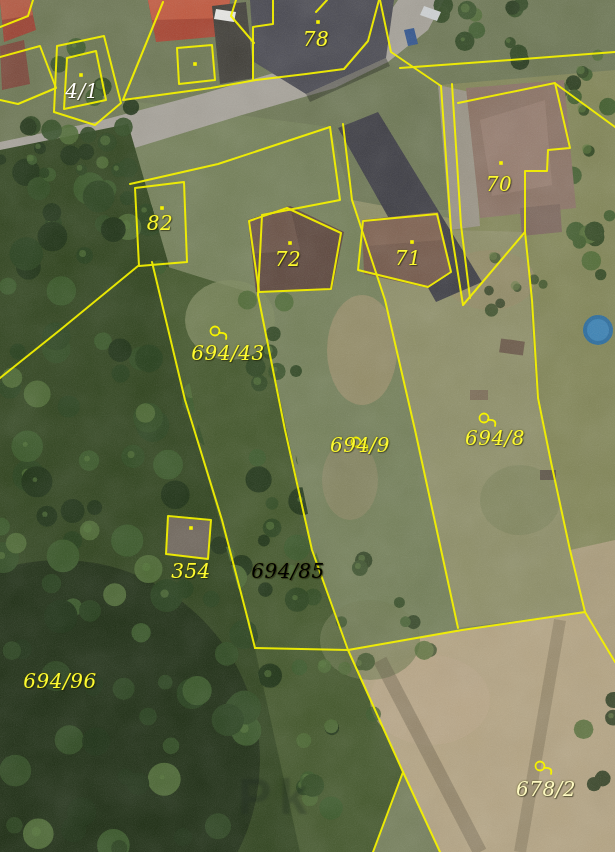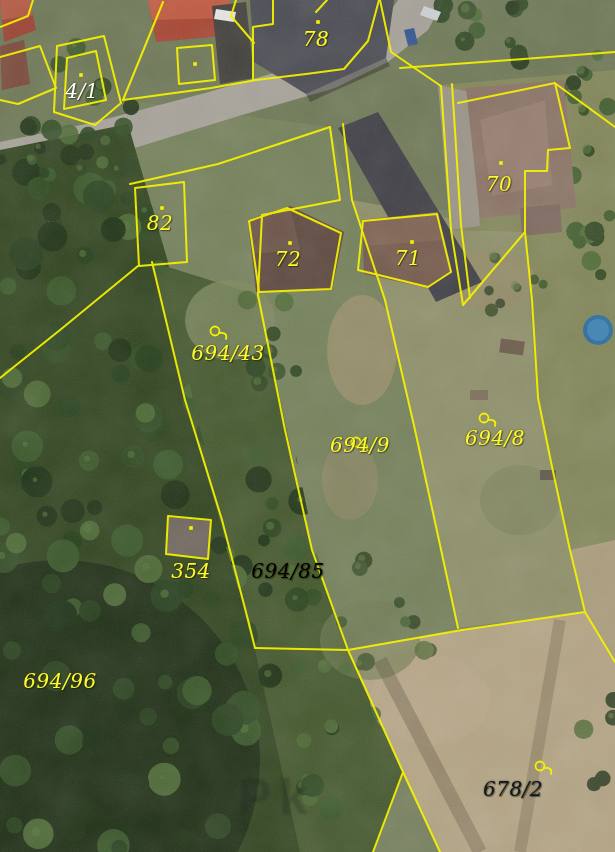--- a/index.html
+++ b/index.html
@@ -488,17 +488,17 @@
       <div class="parcel-label" style="left: 160px; top: 223px; color: rgb(253, 250, 49); text-align: center;">82</div>
       <div class="parcel-label" style="left: 499px; top: 184px; color: rgb(253, 250, 49);">70</div>
       <div class="parcel-label" style="left: 288px; top: 259px; color: rgb(253, 250, 49);">72</div>
       <div class="parcel-label" style="left: 408px; top: 258px; color: rgb(253, 250, 49);">71</div>
       <div class="parcel-label" style="left: 228px; top: 353px; color: rgb(253, 250, 49);">694/43</div>
       <div class="parcel-label" style="left: 360px; top: 437px; color: rgb(253, 250, 49); margin-top: 8px;">694/9</div>
       <div class="parcel-label" style="left: 487px; top: 438px; color: rgb(253, 250, 49); margin-left: 8px;">694/8</div>
       <div class="parcel-label" style="left: 191px; top: 546px; color: rgb(253, 250, 49); margin-top: 25px;">354</div>
       <div class="parcel-label" style="left: 288px; top: 571px; color: #000000;">694/85</div>
       <div class="parcel-label" style="left: 60px; top: 681px; color: rgb(253, 250, 49); text-align: right;">694/96</div>
-      <div class="parcel-label" style="left: 513px; top: 789px; color: #0f172a;">678/2</div>
+      <div class="parcel-label" style="left: 546px; top: 789px; color: #fef9c3;">678/2</div>
     </div>
 
   <div class="watermark">Pk</div>
 </div>
 
 </body></html>

